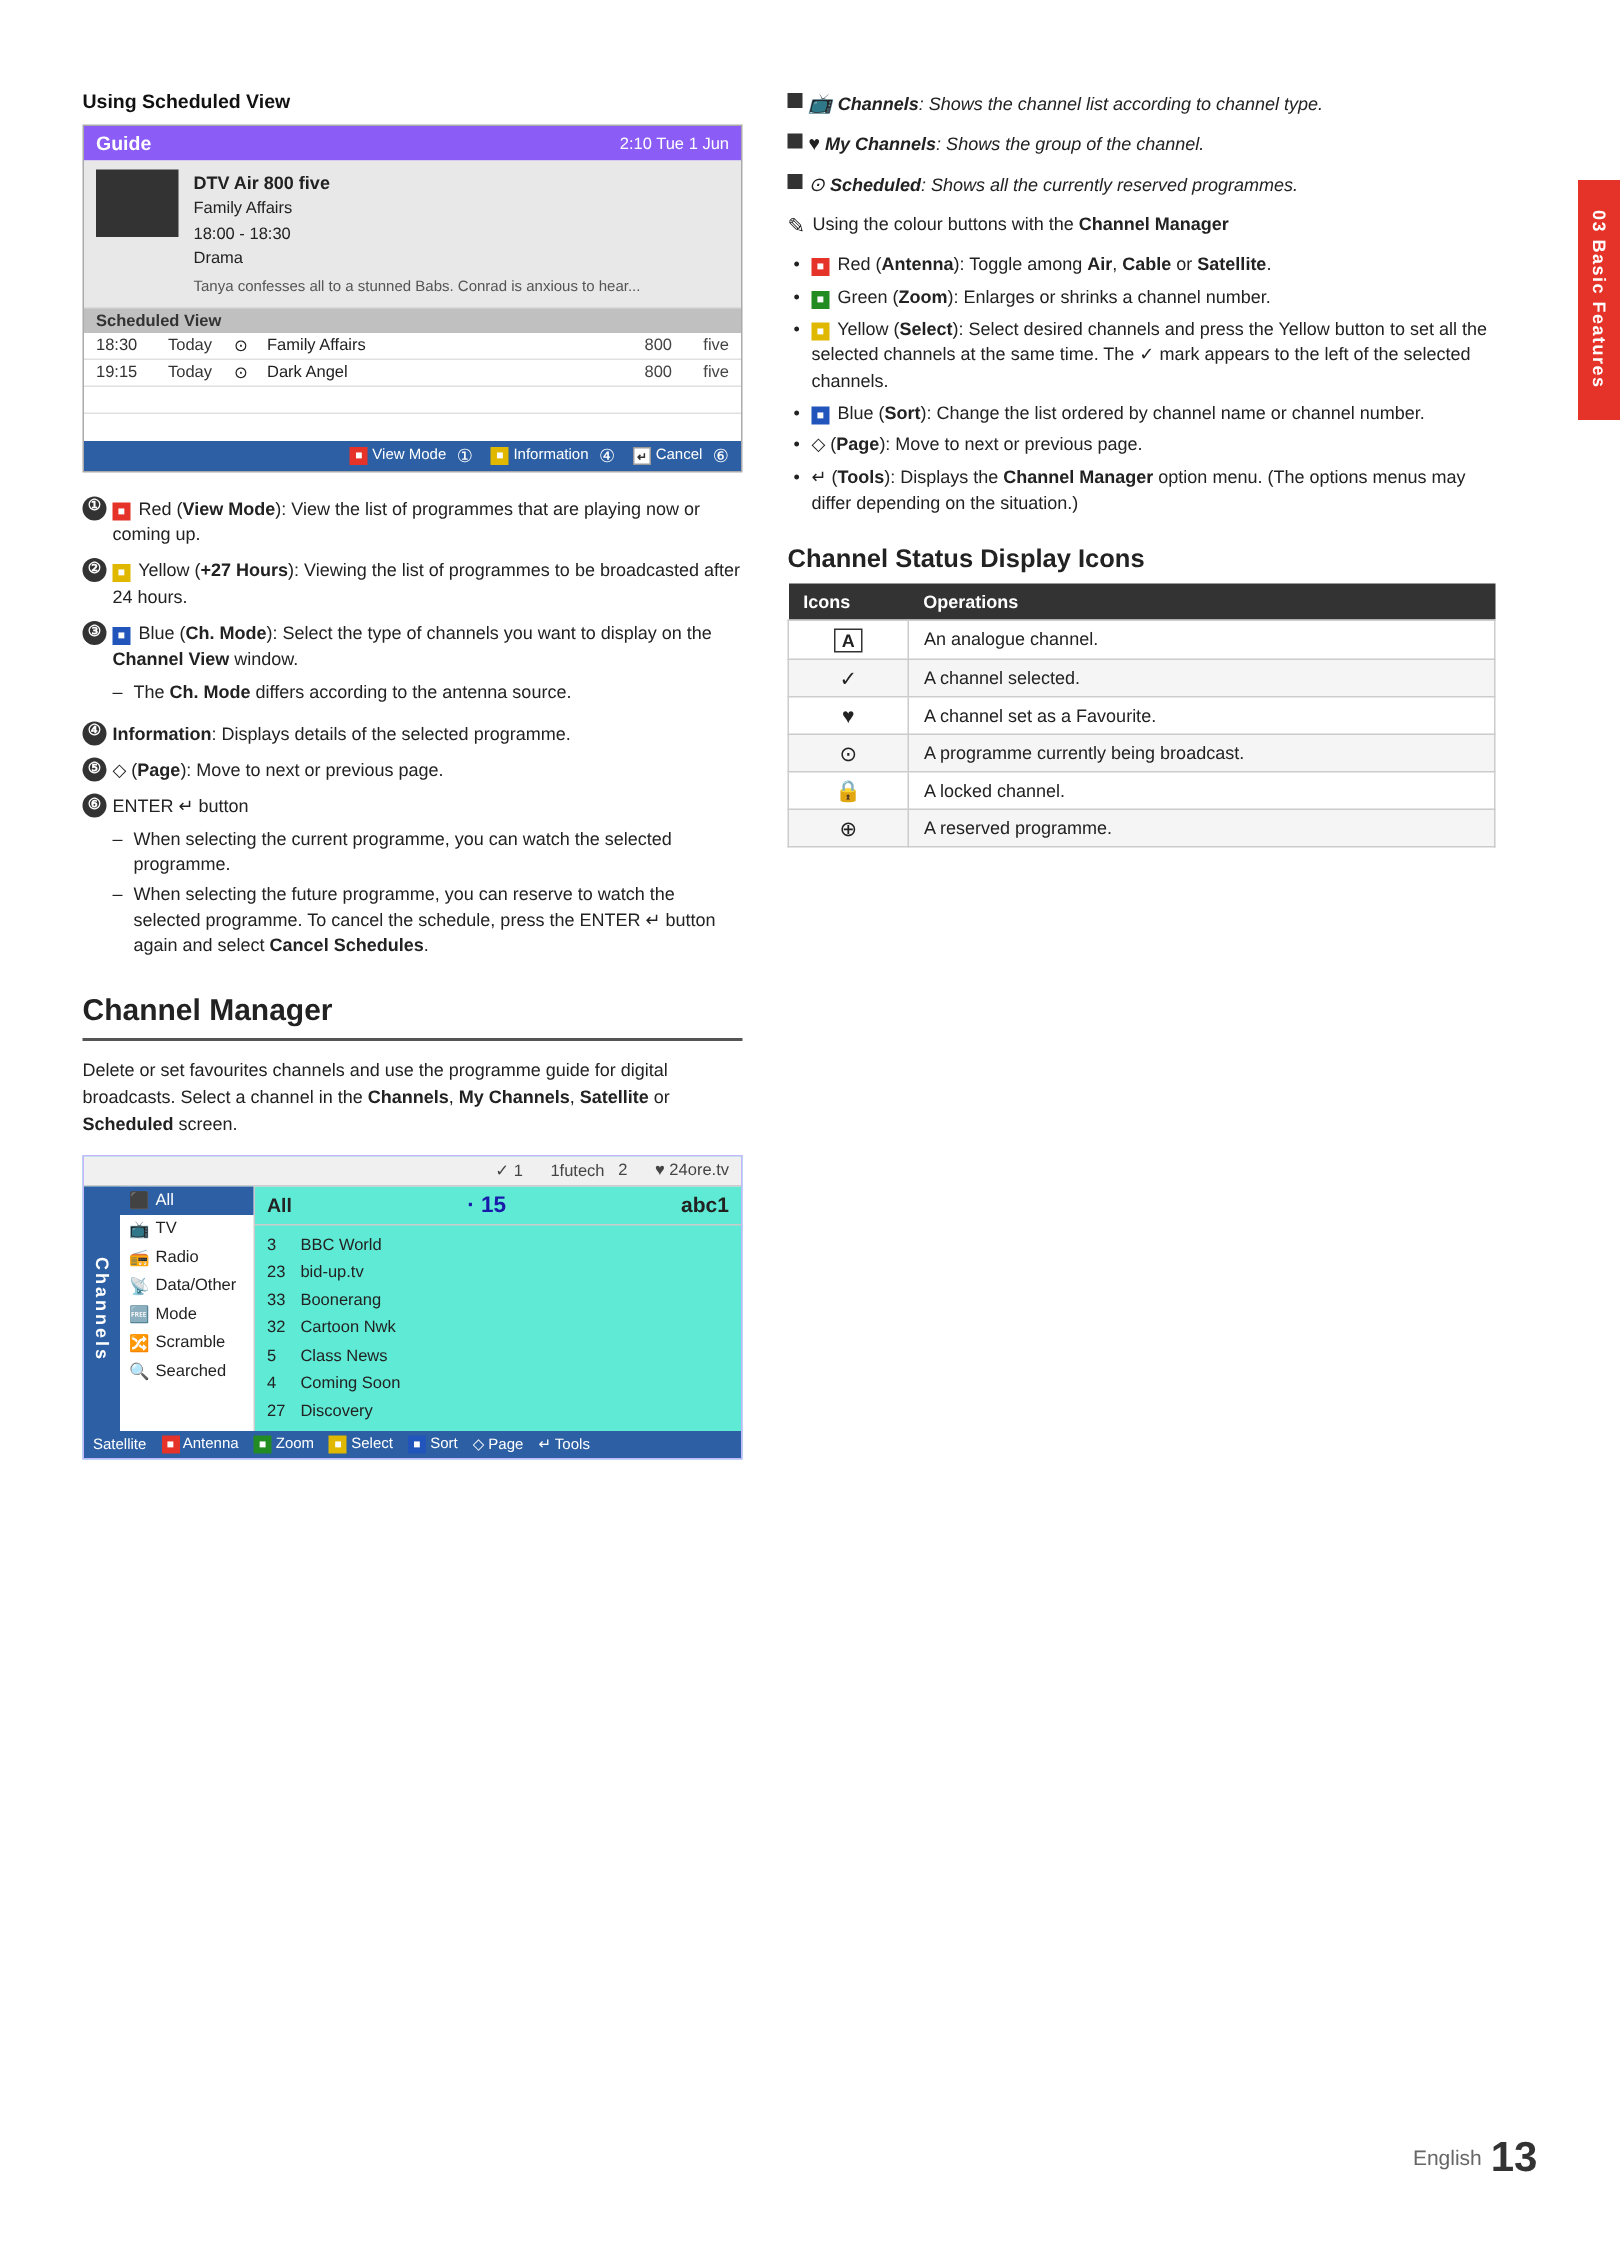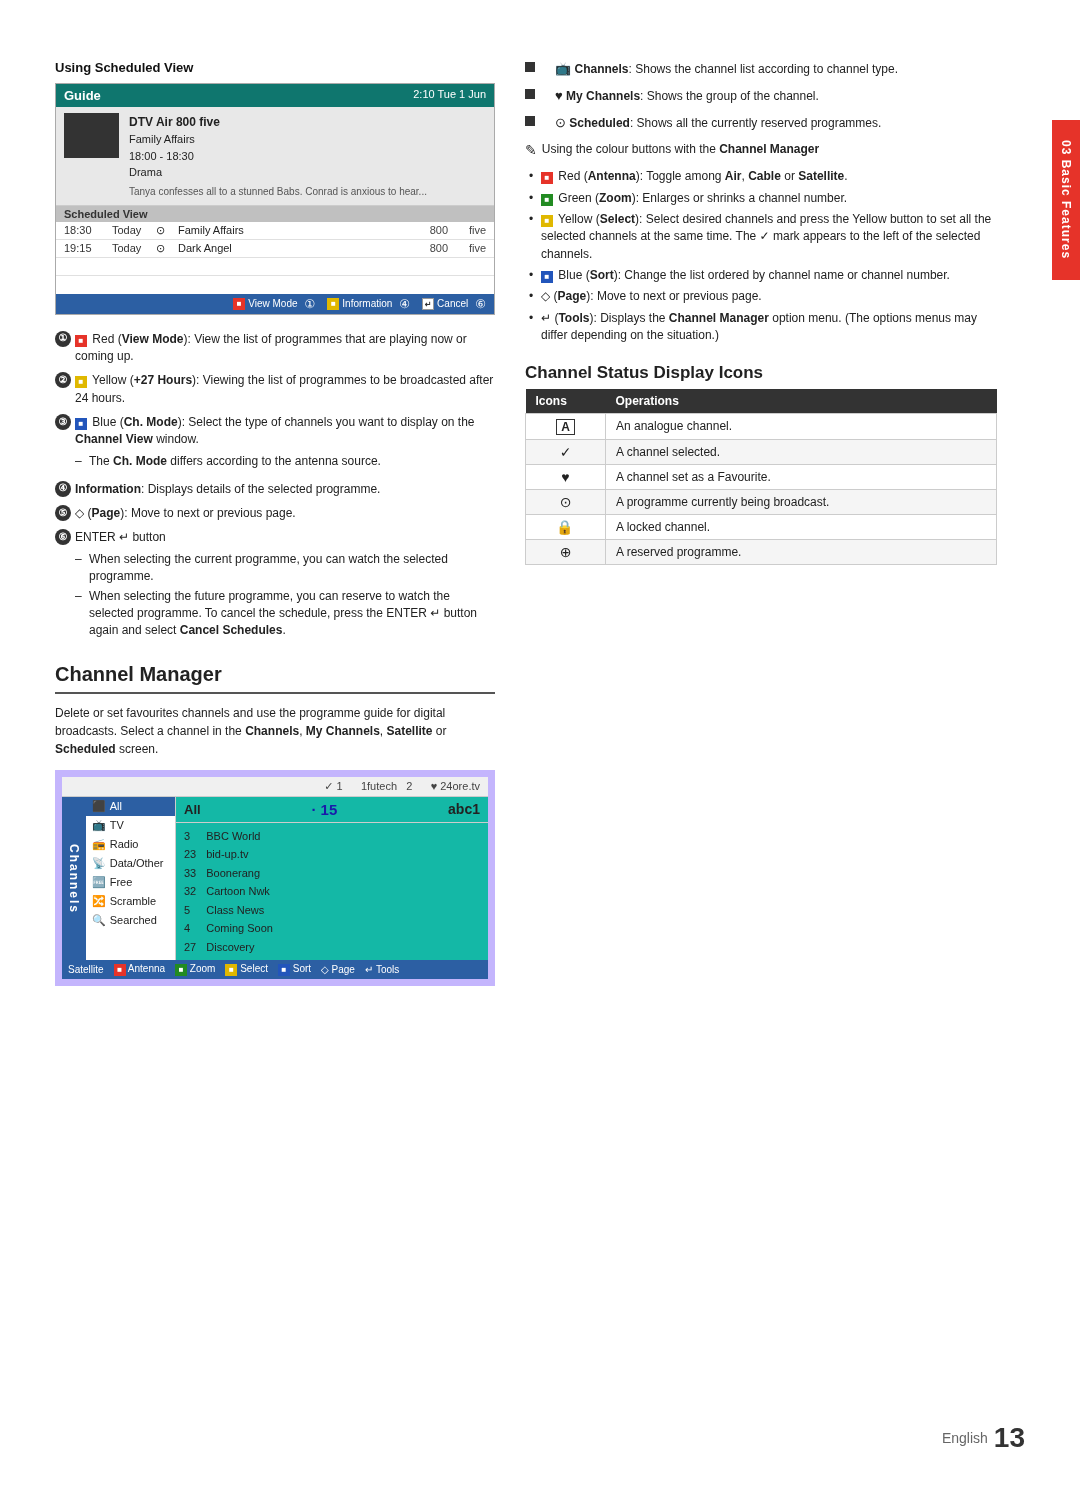--- a/index.html
+++ b/index.html
@@ -69,25 +69,25 @@
     }
 
     
     .guide-box {
       border: 1px solid #aaa;
       margin-bottom: 16px;
       background: #fff;
     }
 
     .guide-header {
-      background: #0f766e;
+      background: #8b5cf6;
       color: #fff;
       display: flex;
       justify-content: space-between;
-      align-items: flex-start;
+      align-items: center;
       padding: 4px 8px;
       font-size: 13px;
       font-weight: bold;
     }
 
     .guide-info-panel {
       display: flex;
       background: #e8e8e8;
       padding: 6px 8px;
       gap: 10px;
@@ -254,22 +254,22 @@
     }
 
     .section-desc {
       font-size: 12px;
       line-height: 1.5;
       margin-bottom: 12px;
     }
 
     
     .channels-box {
-      border: 7px solid #c4b5fd;
-      background: #14b8a6;
+      border: 1px solid #c4b5fd;
+      background: #5eead4;
       margin-top: 10px;
     }
 
     .channels-header {
       display: flex;
       justify-content: flex-end;
       font-size: 11px;
       padding: 3px 8px;
       color: #444;
       background: #f0f0f0;
@@ -372,21 +372,22 @@
       padding: 0;
       margin: 0;
     }
 
     .right-bullets > li {
       display: flex;
       align-items: flex-start;
       margin-bottom: 8px;
       font-size: 12px;
       line-height: 1.45;
-      gap: 20px;
+      gap: 4px;
+      font-style: italic;
     }
 
     .bullet-square {
       width: 10px;
       height: 10px;
       background: #333;
       flex-shrink: 0;
       margin-top: 2px;
       display: inline-block;
     }
@@ -629,21 +630,21 @@
               <div class="channels-list-item">
                 <span class="item-icon">📻</span>
                 <span>Radio</span>
               </div>
               <div class="channels-list-item">
                 <span class="item-icon">📡</span>
                 <span>Data/Other</span>
               </div>
               <div class="channels-list-item">
                 <span class="item-icon">🆓</span>
-                <span>Free</span>
+                <span>Mode</span>
               </div>
               <div class="channels-list-item">
                 <span class="item-icon">🔀</span>
                 <span>Scramble</span>
               </div>
               <div class="channels-list-item">
                 <span class="item-icon">🔍</span>
                 <span>Searched</span>
               </div>
             </div>

